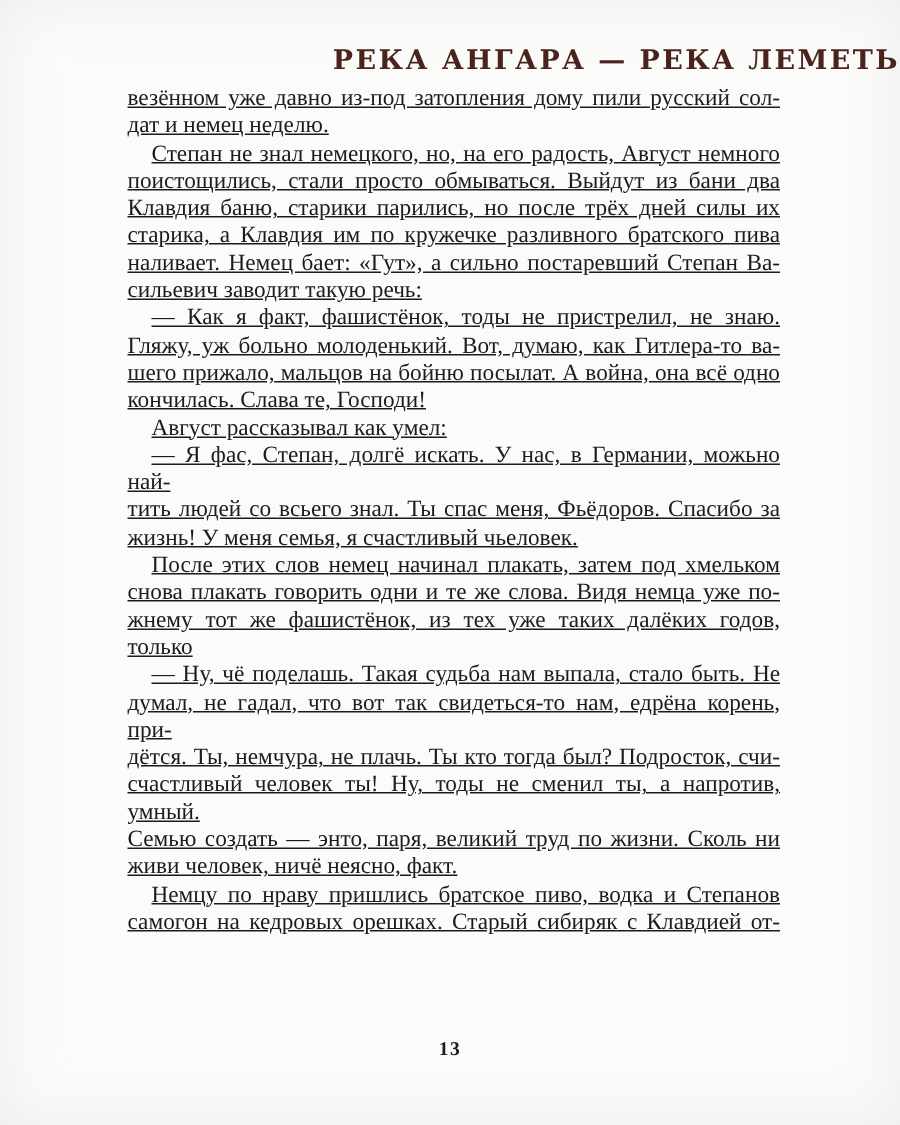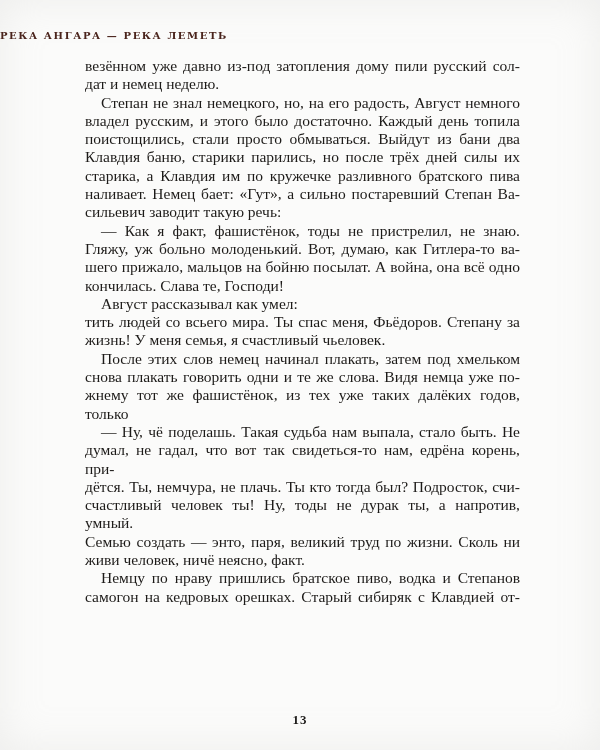--- a/index.html
+++ b/index.html
@@ -10,48 +10,48 @@
     background: #fbfbfa;
     overflow: hidden;
     font-family: "Liberation Serif", serif;
     box-shadow: inset 0 0 40px rgba(200,200,195,0.25);
   }
   .running-head {
     position: absolute;
     top: 30px;
     left: 0;
     right: 0;
-    text-align: left;
+    text-align: right;
     font-family: "DejaVu Serif", serif;
     font-weight: bold;
-    font-size: 10px;
+    font-size: 18px;
     letter-spacing: 1.6px;
     color: #4a241c;
     white-space: nowrap;
   }
   .body-text {
     position: absolute;
     top: 57px;
     left: 85px;
     width: 435px;
     color: #1d1b19;
     font-size: 15.5px;
     line-height: 18.3px;
   }
-  .para { margin: 0; }
+  .para { margin: 0; text-decoration: underline; }
   .line {
     text-align: justify;
     text-align-last: justify;
     white-space: normal;
   }
   .line.last { text-align-last: left; }
   .line.indent { text-indent: 16px; }
   .page-number {
     position: absolute;
-    top: 712px;
+    top: 691px;
     left: 0;
     right: 0;
     text-align: center;
     font-weight: bold;
     font-size: 13px;
     color: #1d1b19;
     letter-spacing: 1px;
   }
 </style>
 </head>
@@ -60,50 +60,50 @@
 <div class="page" style="background: rgb(251, 251, 250);">
   <div class="running-head" style="color: rgb(74, 36, 28);">РЕКА АНГАРА — РЕКА ЛЕМЕТЬ</div>
 
   <div class="body-text" style="color: rgb(29, 27, 25);">
       <div class="para">
         <div class="line">везённом уже давно из-под затопления дому пили русский сол-</div>
         <div class="line last">дат и немец неделю.</div>
       </div>
       <div class="para">
         <div class="line indent">Степан не знал немецкого, но, на его радость, Август немного</div>
-        <div class="line">владел русским, и этого было достаточно. Каждый день топила</div>
         <div class="line">поистощились, стали просто обмываться. Выйдут из бани два</div>
         <div class="line">Клавдия баню, старики парились, но после трёх дней силы их</div>
         <div class="line">старика, а Клавдия им по кружечке разливного братского пива</div>
         <div class="line">наливает. Немец бает: «Гут», а сильно постаревший Степан Ва-</div>
         <div class="line last">сильевич заводит такую речь:</div>
       </div>
       <div class="para">
         <div class="line indent">— Как я факт, фашистёнок, тоды не пристрелил, не знаю.</div>
         <div class="line">Гляжу, уж больно молоденький. Вот, думаю, как Гитлера-то ва-</div>
         <div class="line">шего прижало, мальцов на бойню посылат. А война, она всё одно</div>
         <div class="line last">кончилась. Слава те, Господи!</div>
       </div>
       <div class="para">
         <div class="line indent last">Август рассказывал как умел:</div>
       </div>
       <div class="para">
-        <div class="line">тить людей со всьего мира. Ты спас меня, Фьёдоров. Степану за</div>
+        <div class="line indent">— Я фас, Степан, долгё искать. У нас, в Германии, можьно най-</div>
+        <div class="line">тить людей со всьего знал. Ты спас меня, Фьёдоров. Спасибо за</div>
         <div class="line last">жизнь! У меня семья, я счастливый чьеловек.</div>
       </div>
       <div class="para">
         <div class="line indent">После этих слов немец начинал плакать, затем под хмельком</div>
         <div class="line">снова плакать говорить одни и те же слова. Видя немца уже по-</div>
         <div class="line">жнему тот же фашистёнок, из тех уже таких далёких годов, только</div>
       </div>
       <div class="para">
         <div class="line indent">— Ну, чё поделашь. Такая судьба нам выпала, стало быть. Не</div>
         <div class="line">думал, не гадал, что вот так свидеться-то нам, едрёна корень, при-</div>
         <div class="line">дётся. Ты, немчура, не плачь. Ты кто тогда был? Подросток, счи-</div>
-        <div class="line">счастливый человек ты! Ну, тоды не дурак ты, а напротив, умный.</div>
+        <div class="line">счастливый человек ты! Ну, тоды не сменил ты, а напротив, умный.</div>
         <div class="line">Семью создать — энто, паря, великий труд по жизни. Сколь ни</div>
         <div class="line last">живи человек, ничё неясно, факт.</div>
       </div>
       <div class="para">
         <div class="line indent">Немцу по нраву пришлись братское пиво, водка и Степанов</div>
         <div class="line">самогон на кедровых орешках. Старый сибиряк с Клавдией от-</div>
       </div>
     </div>
 
   <div class="page-number" style="color: rgb(29, 27, 25);">13</div>

